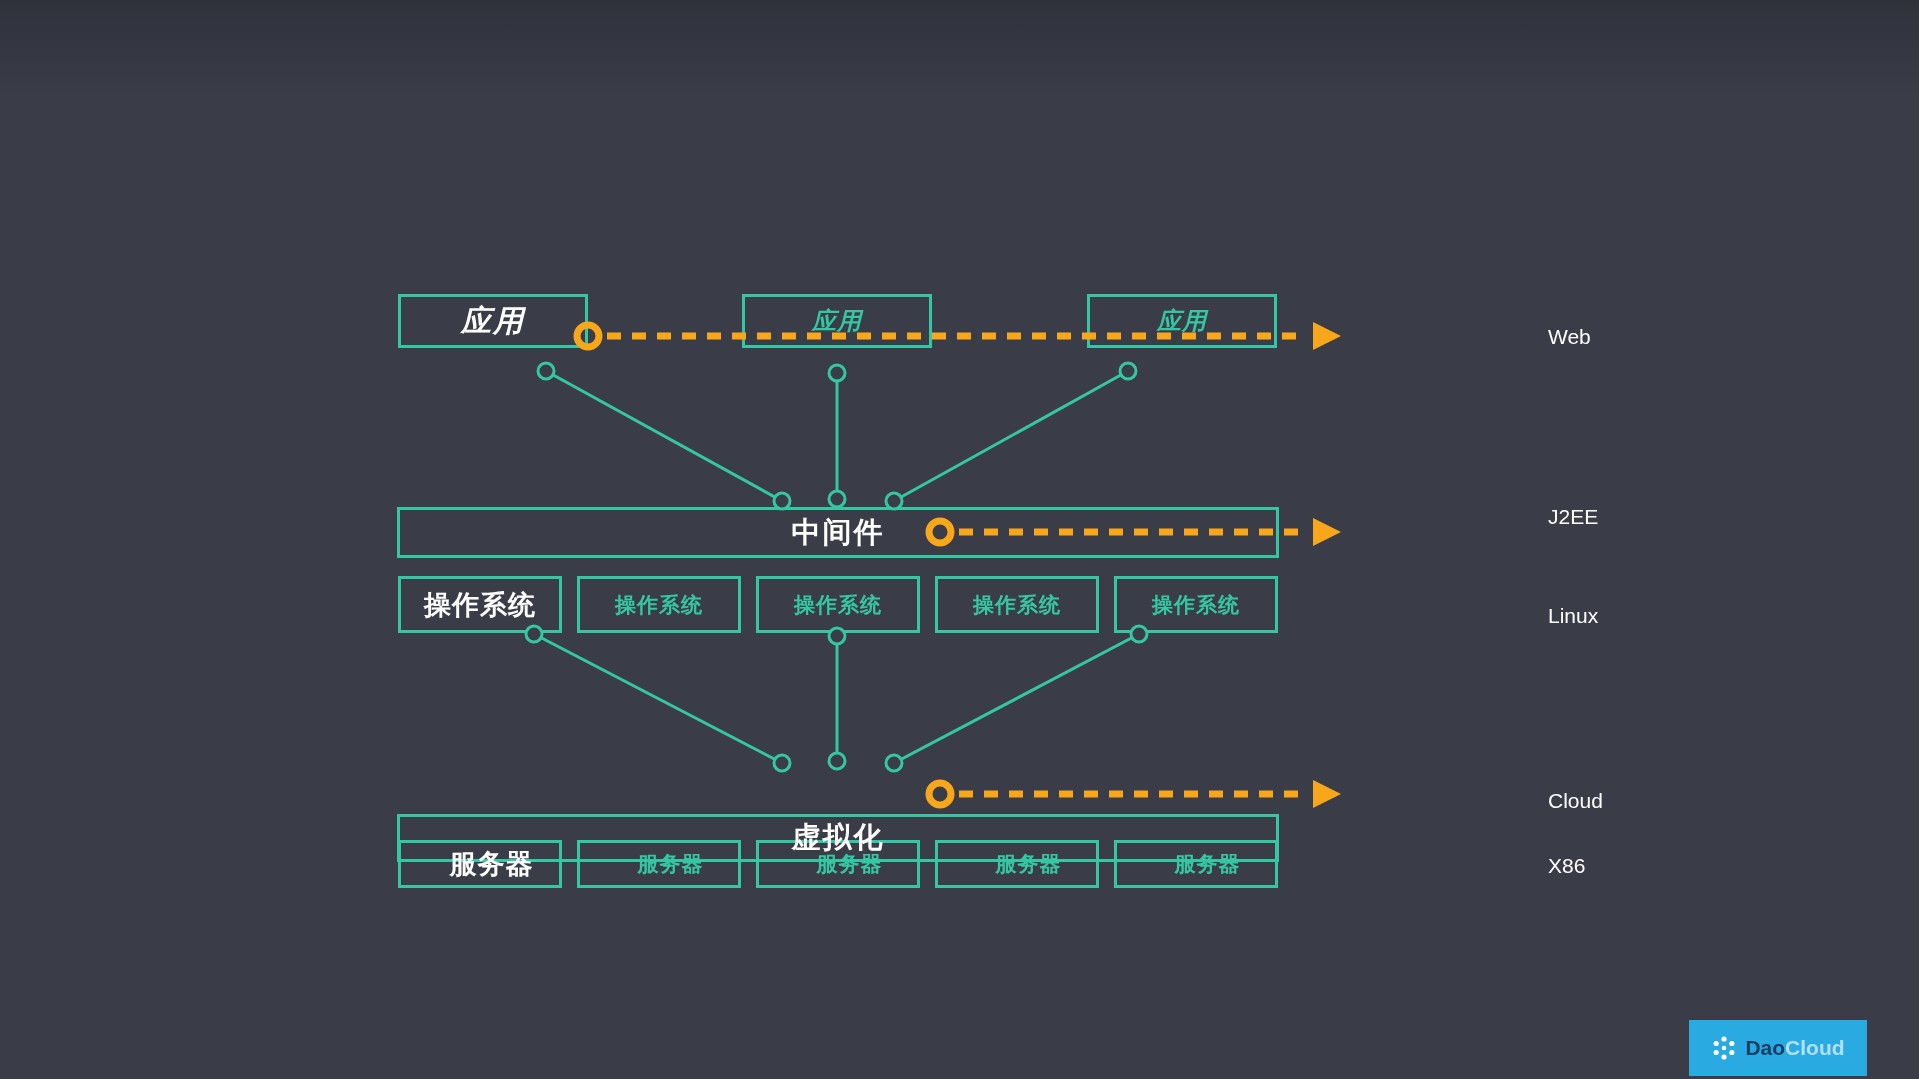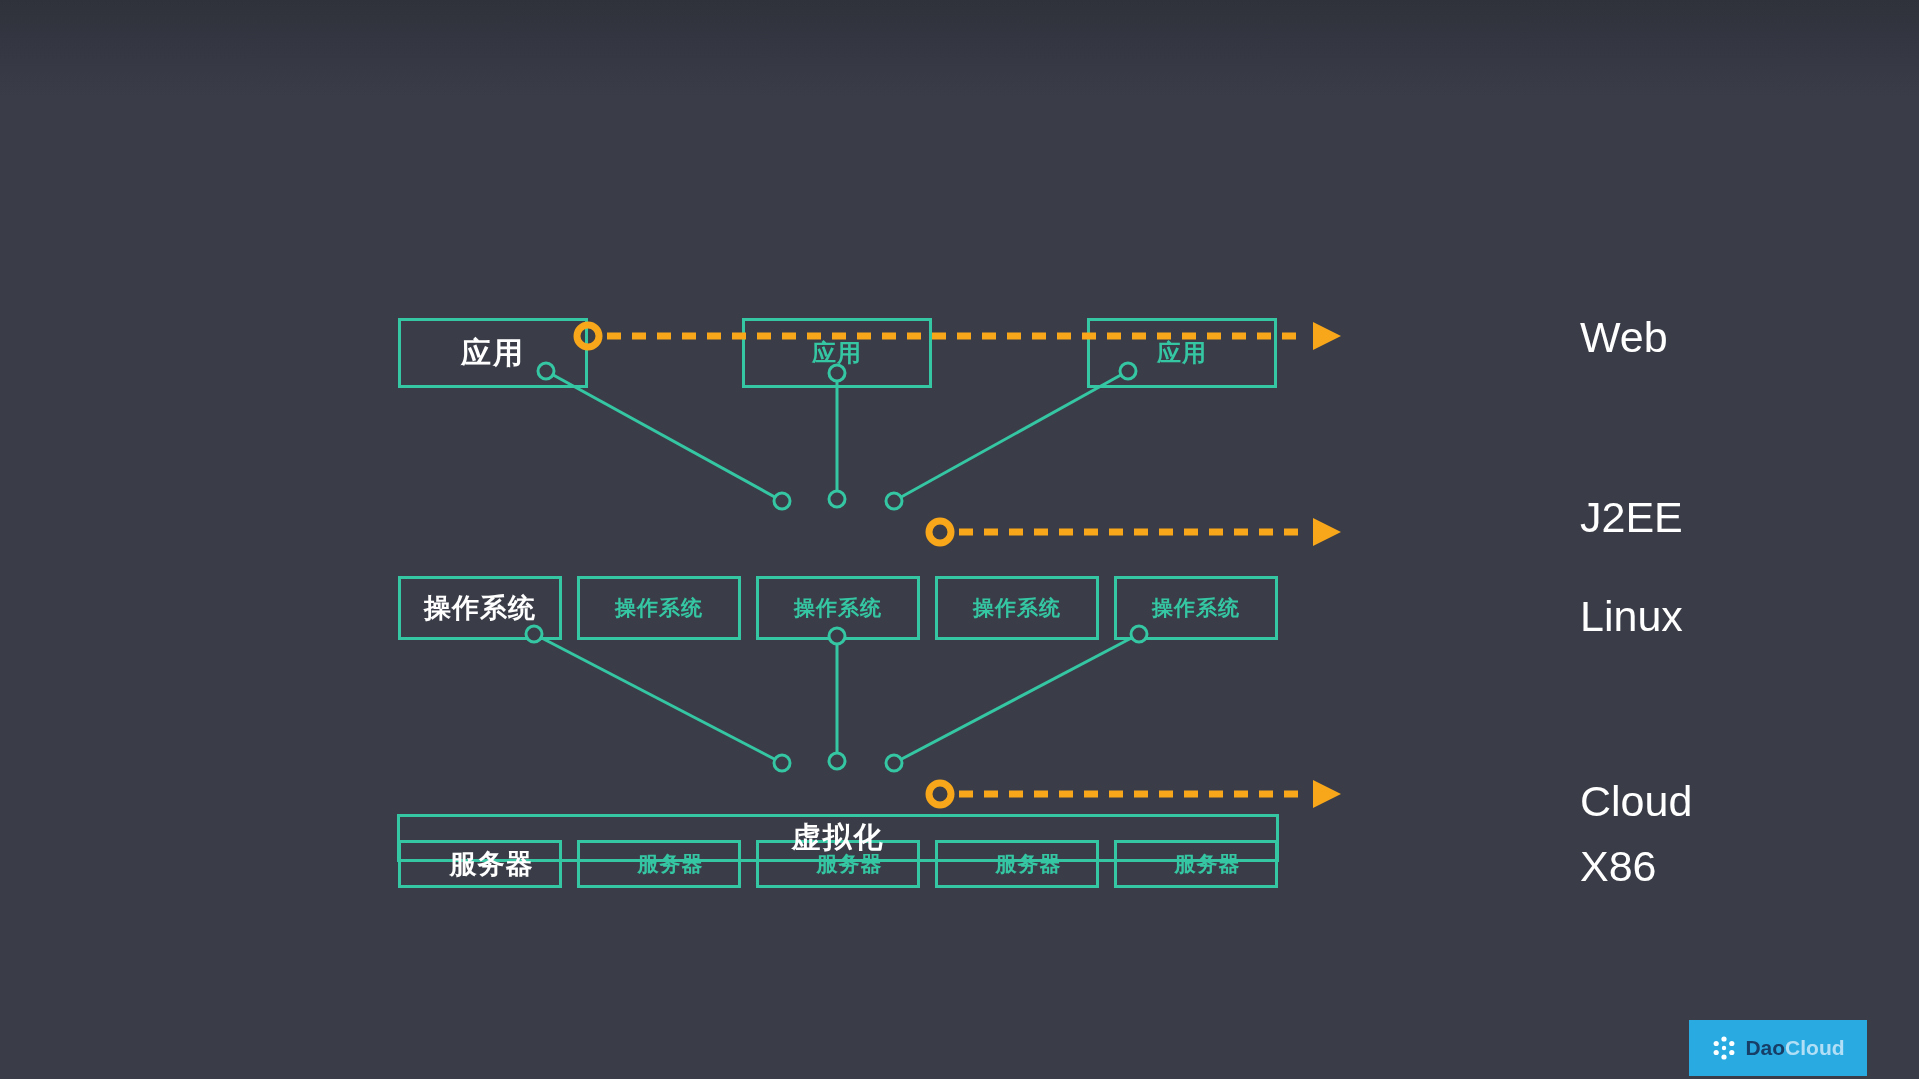--- a/index.html
+++ b/index.html
@@ -27,48 +27,48 @@
   
   .box{
     position:absolute;border:3px solid var(--teal);box-sizing:border-box;
     display:flex;align-items:center;justify-content:center;background:transparent;
   }
   .box span{position:relative;z-index:3;font-weight:bold;white-space:nowrap;}
   .box.primary span{color:#FFFFFF;}
   .box.secondary span{color:var(--teal);}
 
   
-  .app-box{top:318px;height:70px;width:190px;}
+  .app-box{top:294px;height:54px;width:190px;font-style:italic;}
   .app-box.primary span{font-size:30px;letter-spacing:2px;}
   .app-box.secondary span{font-size:24px;letter-spacing:1px;}
 
   
   .wide-bar{left:397px;width:882px;}
   .wide-bar span{font-size:29px;letter-spacing:2px;color:#fff;}
   .mw-bar{top:507px;height:51px;}
   .virt-bar{top:770px;height:48px;margin-top:44px;}
 
   
-  .os-box{top:576px;height:64px;width:164px;}
+  .os-box{top:576px;height:57px;width:164px;}
   .srv-box{top:840px;height:48px;width:164px;padding-left:23px;}
   .os-box.primary span,.srv-box.primary span{font-size:27px;letter-spacing:1px;}
   .os-box.secondary span,.srv-box.secondary span{font-size:21px;letter-spacing:1px;}
 
   
   .connector-layer{position:absolute;left:0;top:0;z-index:2;pointer-events:none;}
   .tline{stroke:var(--teal);stroke-width:3;fill:none;}
   .tnode{stroke:var(--teal);stroke-width:3;fill:var(--bg);}
   .odash{stroke:var(--orange);stroke-width:7;stroke-dasharray:14 11;fill:none;}
   .oring{stroke:var(--orange);stroke-width:7;fill:none;}
   .ohead{fill:var(--orange);}
 
   
   .annot{
-    position:absolute;left:1548px;color:#FFFFFF;font-size:43px;font-weight:500;
-    line-height:36px;white-space:nowrap;margin-left:32px;
+    position:absolute;left:1548px;color:#FFFFFF;font-size:21px;font-weight:500;
+    line-height:36px;white-space:nowrap;
   }
 
   
   .logo{
     position:absolute;left:1689px;top:1020px;width:178px;height:56px;
     background:var(--blue);display:flex;align-items:center;justify-content:center;
   }
   .logo-icon{margin-right:8px;}
   .logo-dao{color:#173E66;font-size:21px;font-weight:bold;text-align:center;}
   .logo-cloud{color:#CBE9F9;font-size:21px;font-weight:bold;opacity:.85;}
@@ -82,20 +82,23 @@
   <div class="box app-box primary" style="left:398px;">
     <span>应用</span>
   </div>
   <div class="box app-box secondary" style="left:742px;">
     <span>应用</span>
   </div>
   <div class="box app-box secondary" style="left:1087px;">
     <span>应用</span>
   </div>
 
+  <div class="box wide-bar mw-bar">
+    <span>中间件</span>
+  </div>
 
   <div class="box os-box primary" style="left:398px;">
     <span>操作系统</span>
   </div>
   <div class="box os-box secondary" style="left:577px;">
     <span>操作系统</span>
   </div>
   <div class="box os-box secondary" style="left:756px;">
     <span>操作系统</span>
   </div>

